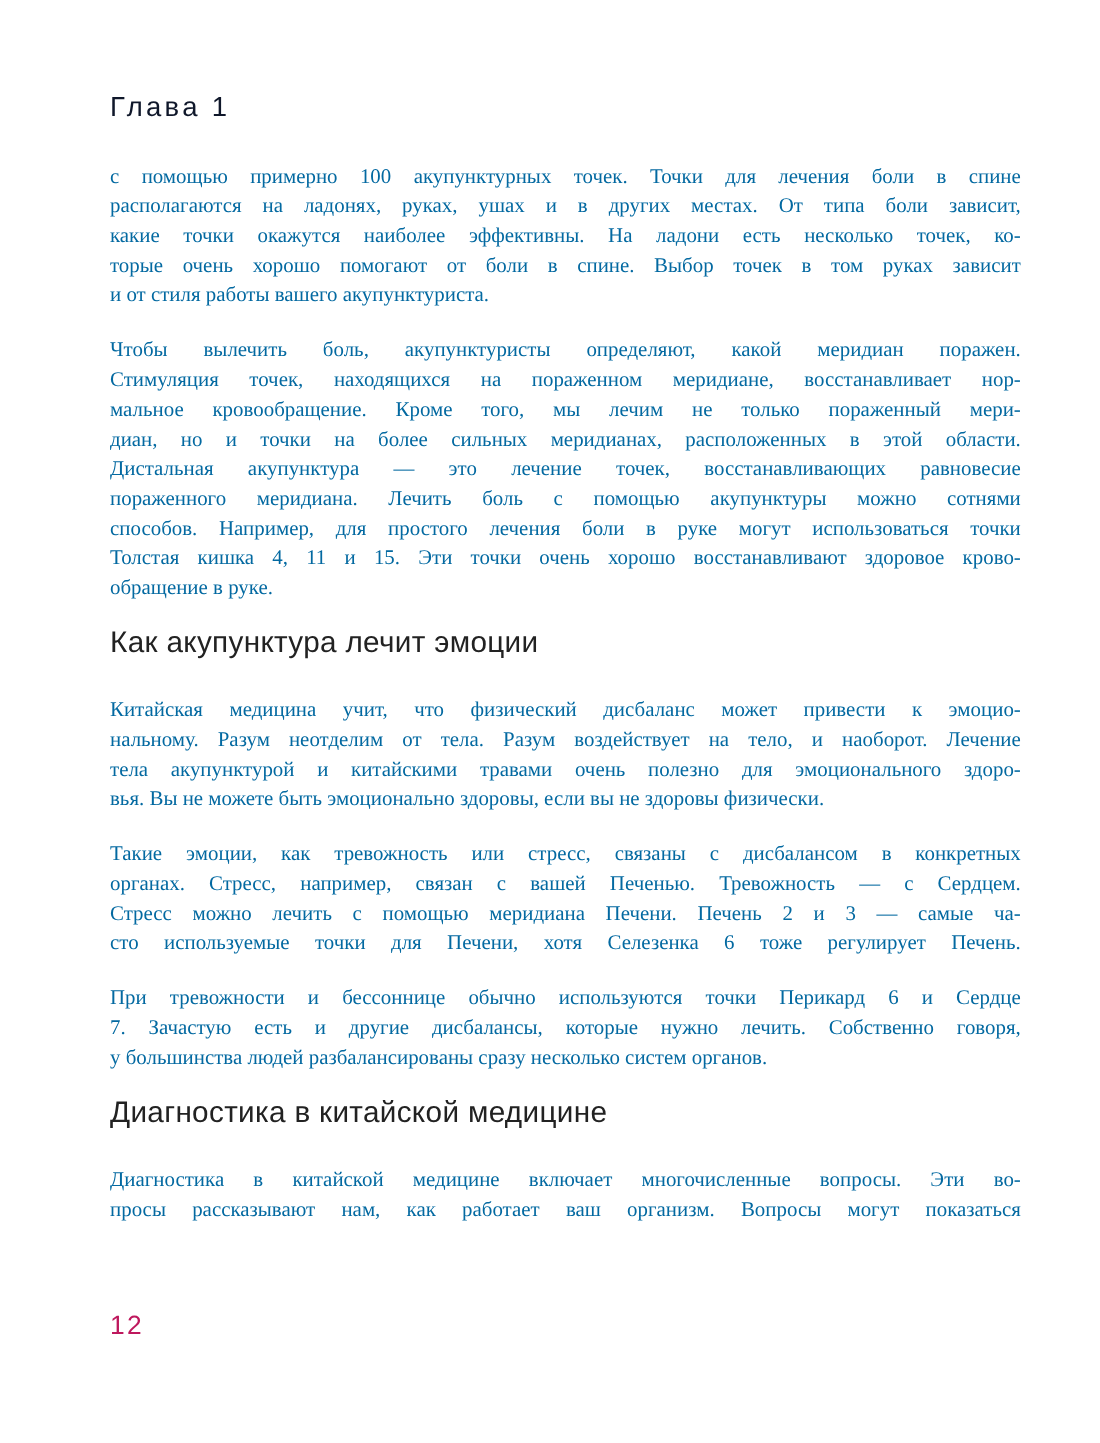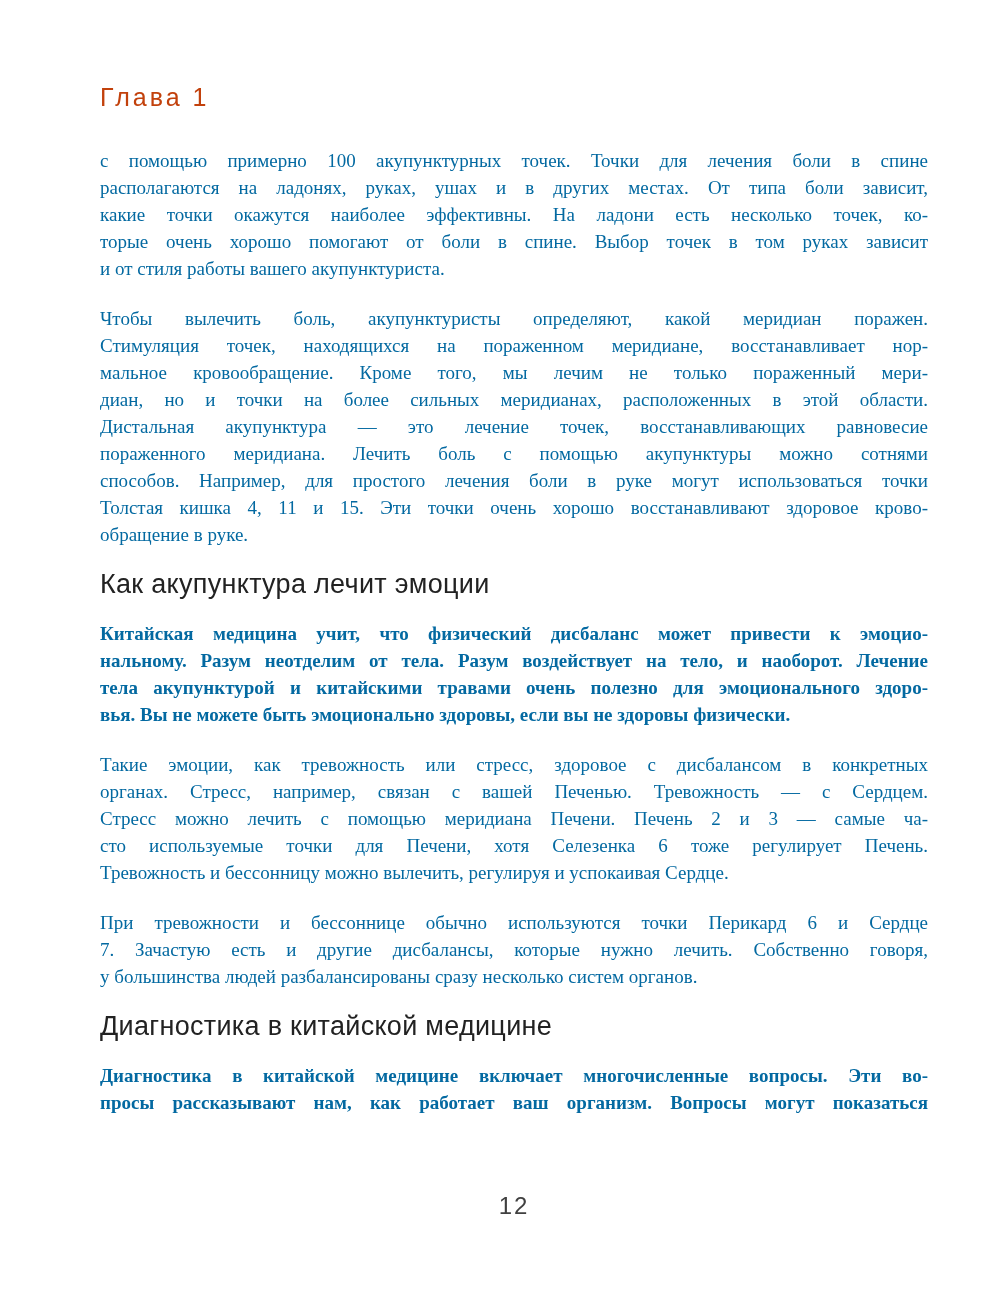--- a/index.html
+++ b/index.html
@@ -20,32 +20,31 @@
     left: 100px;
     top: 0;
     width: 828px;
   }
   .chapter-header {
     margin-top: 82px;
     font-family: "Liberation Sans", sans-serif;
     font-size: 25px;
     font-weight: 300;
     letter-spacing: 3px;
-    color: #c2410c;
+    color: #0f172a;
     line-height: 30px;
   }
   .para {
     margin-top: 23px;
   }
   .para.first {
     margin-top: 35px;
   }
   .para.after-heading {
-    margin-top: 20px;
-    font-weight: bold;
+    margin-top: 32px;
   }
   .line {
     font-size: 19px;
     line-height: 27px;
     height: 27px;
     text-align: justify;
     text-align-last: justify;
     overflow: hidden;
     white-space: normal;
     color: #0369a1;
@@ -60,26 +59,25 @@
     font-weight: 500;
     line-height: 32px;
     letter-spacing: 0.3px;
     color: #222222;
   }
   .page-number {
     position: absolute;
     left: 100px;
     width: 828px;
     top: 1192px;
-    text-align: center;
     font-family: "Liberation Sans", sans-serif;
     font-weight: 300;
     font-size: 24px;
     letter-spacing: 2px;
-    color: #404040;
+    color: #be185d;
   }
 </style>
 </head>
 <body>
 
 <div class="page">
   <div class="chapter-header">Глава 1</div>
   <div id="content">
       <div class="para first">
         <div class="line">с помощью примерно 100 акупунктурных точек. Точки для лечения боли в спине</div>
@@ -100,25 +98,24 @@
         <div class="line last">обращение в руке.</div>
       </div>
       <div class="section">Как акупунктура лечит эмоции</div>
       <div class="para after-heading">
         <div class="line">Китайская медицина учит, что физический дисбаланс может привести к эмоцио-</div>
         <div class="line">нальному. Разум неотделим от тела. Разум воздействует на тело, и наоборот. Лечение</div>
         <div class="line">тела акупунктурой и китайскими травами очень полезно для эмоционального здоро-</div>
         <div class="line last">вья. Вы не можете быть эмоционально здоровы, если вы не здоровы физически.</div>
       </div>
       <div class="para">
-        <div class="line">Такие эмоции, как тревожность или стресс, здоровое с дисбалансом в конкретных</div>
+        <div class="line">Такие эмоции, как тревожность или стресс, связаны с дисбалансом в конкретных</div>
         <div class="line">органах. Стресс, например, связан с вашей Печенью. Тревожность — с Сердцем.</div>
         <div class="line">Стресс можно лечить с помощью меридиана Печени. Печень 2 и 3 — самые ча-</div>
         <div class="line">сто используемые точки для Печени, хотя Селезенка 6 тоже регулирует Печень.</div>
-        <div class="line last">Тревожность и бессонницу можно вылечить, регулируя и успокаивая Сердце.</div>
       </div>
       <div class="para">
         <div class="line">При тревожности и бессоннице обычно используются точки Перикард 6 и Сердце</div>
         <div class="line">7. Зачастую есть и другие дисбалансы, которые нужно лечить. Собственно говоря,</div>
         <div class="line last">у большинства людей разбалансированы сразу несколько систем органов.</div>
       </div>
       <div class="section">Диагностика в китайской медицине</div>
       <div class="para after-heading">
         <div class="line">Диагностика в китайской медицине включает многочисленные вопросы. Эти во-</div>
         <div class="line">просы рассказывают нам, как работает ваш организм. Вопросы могут показаться</div>

